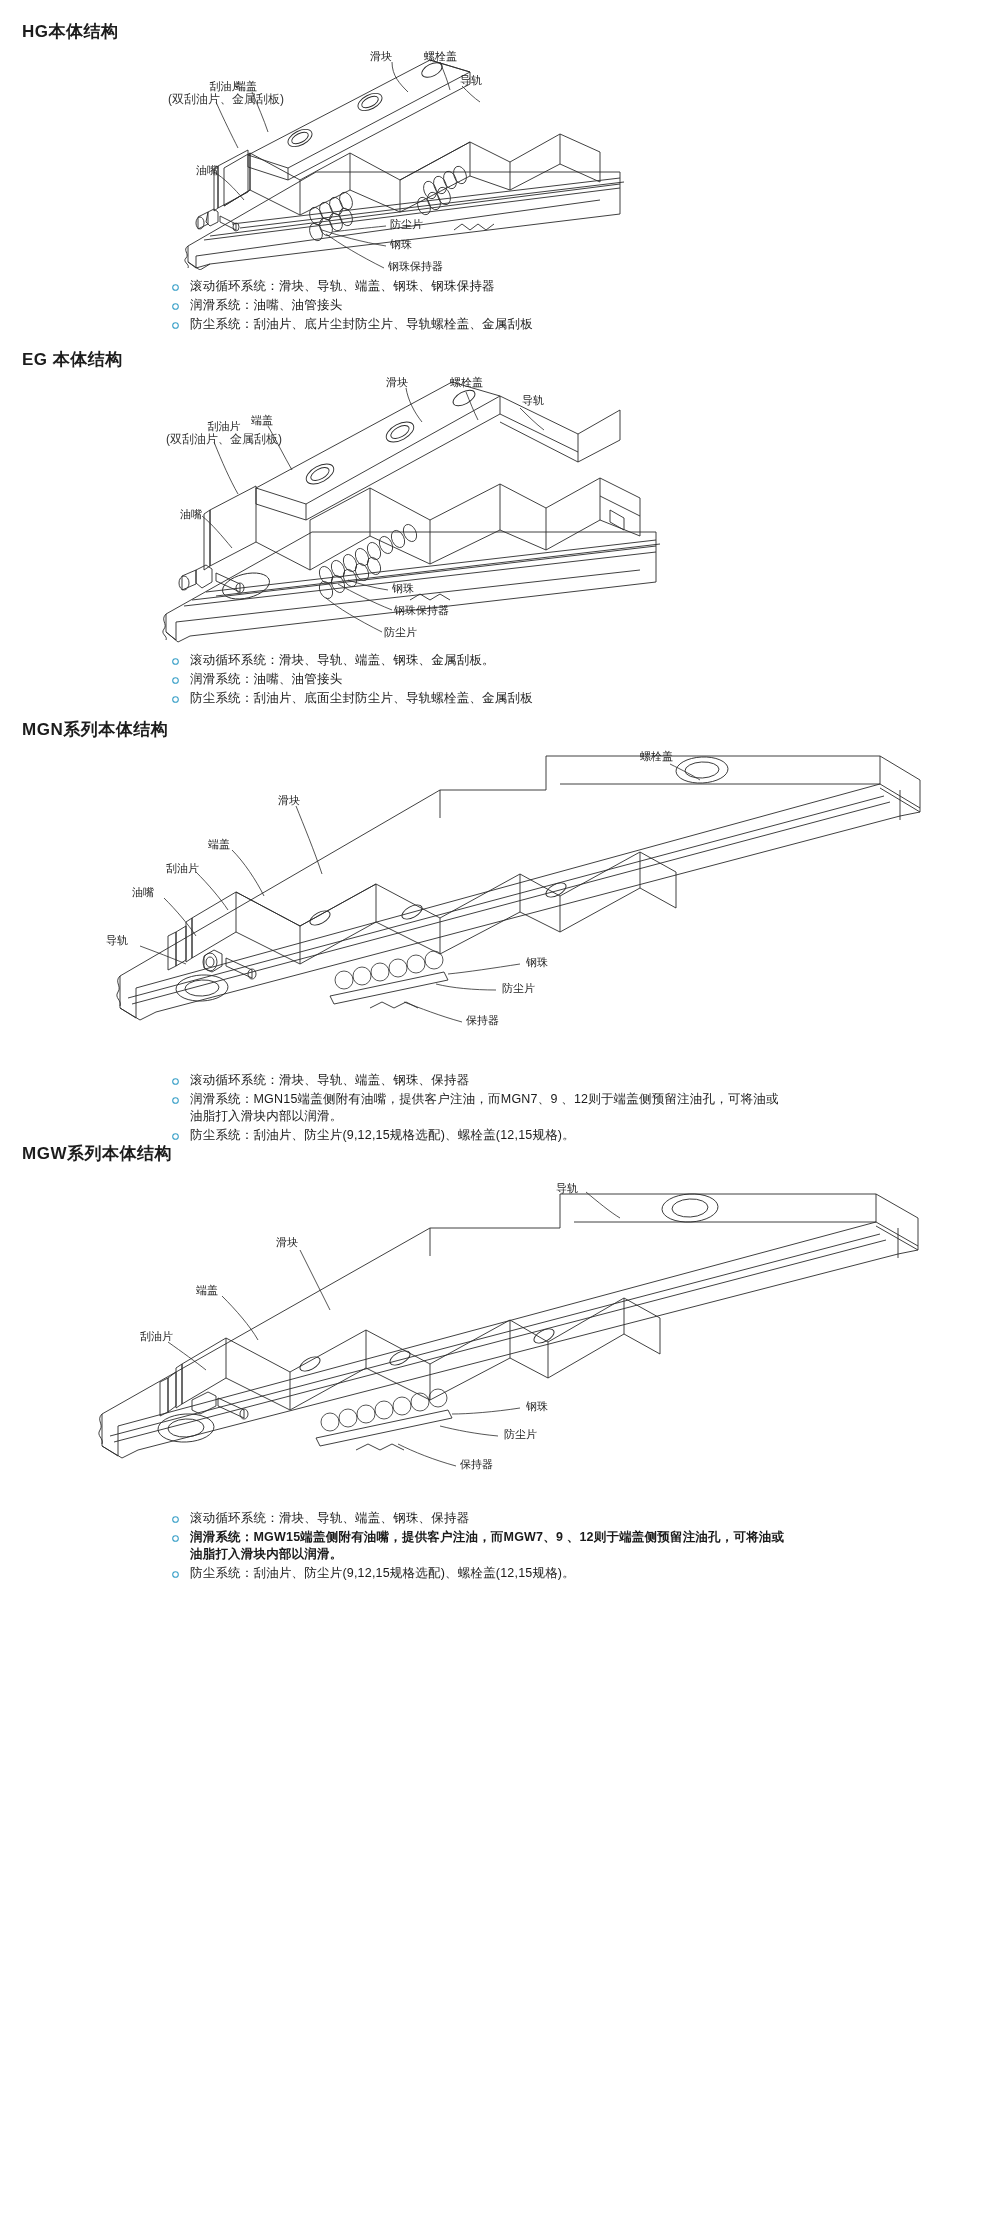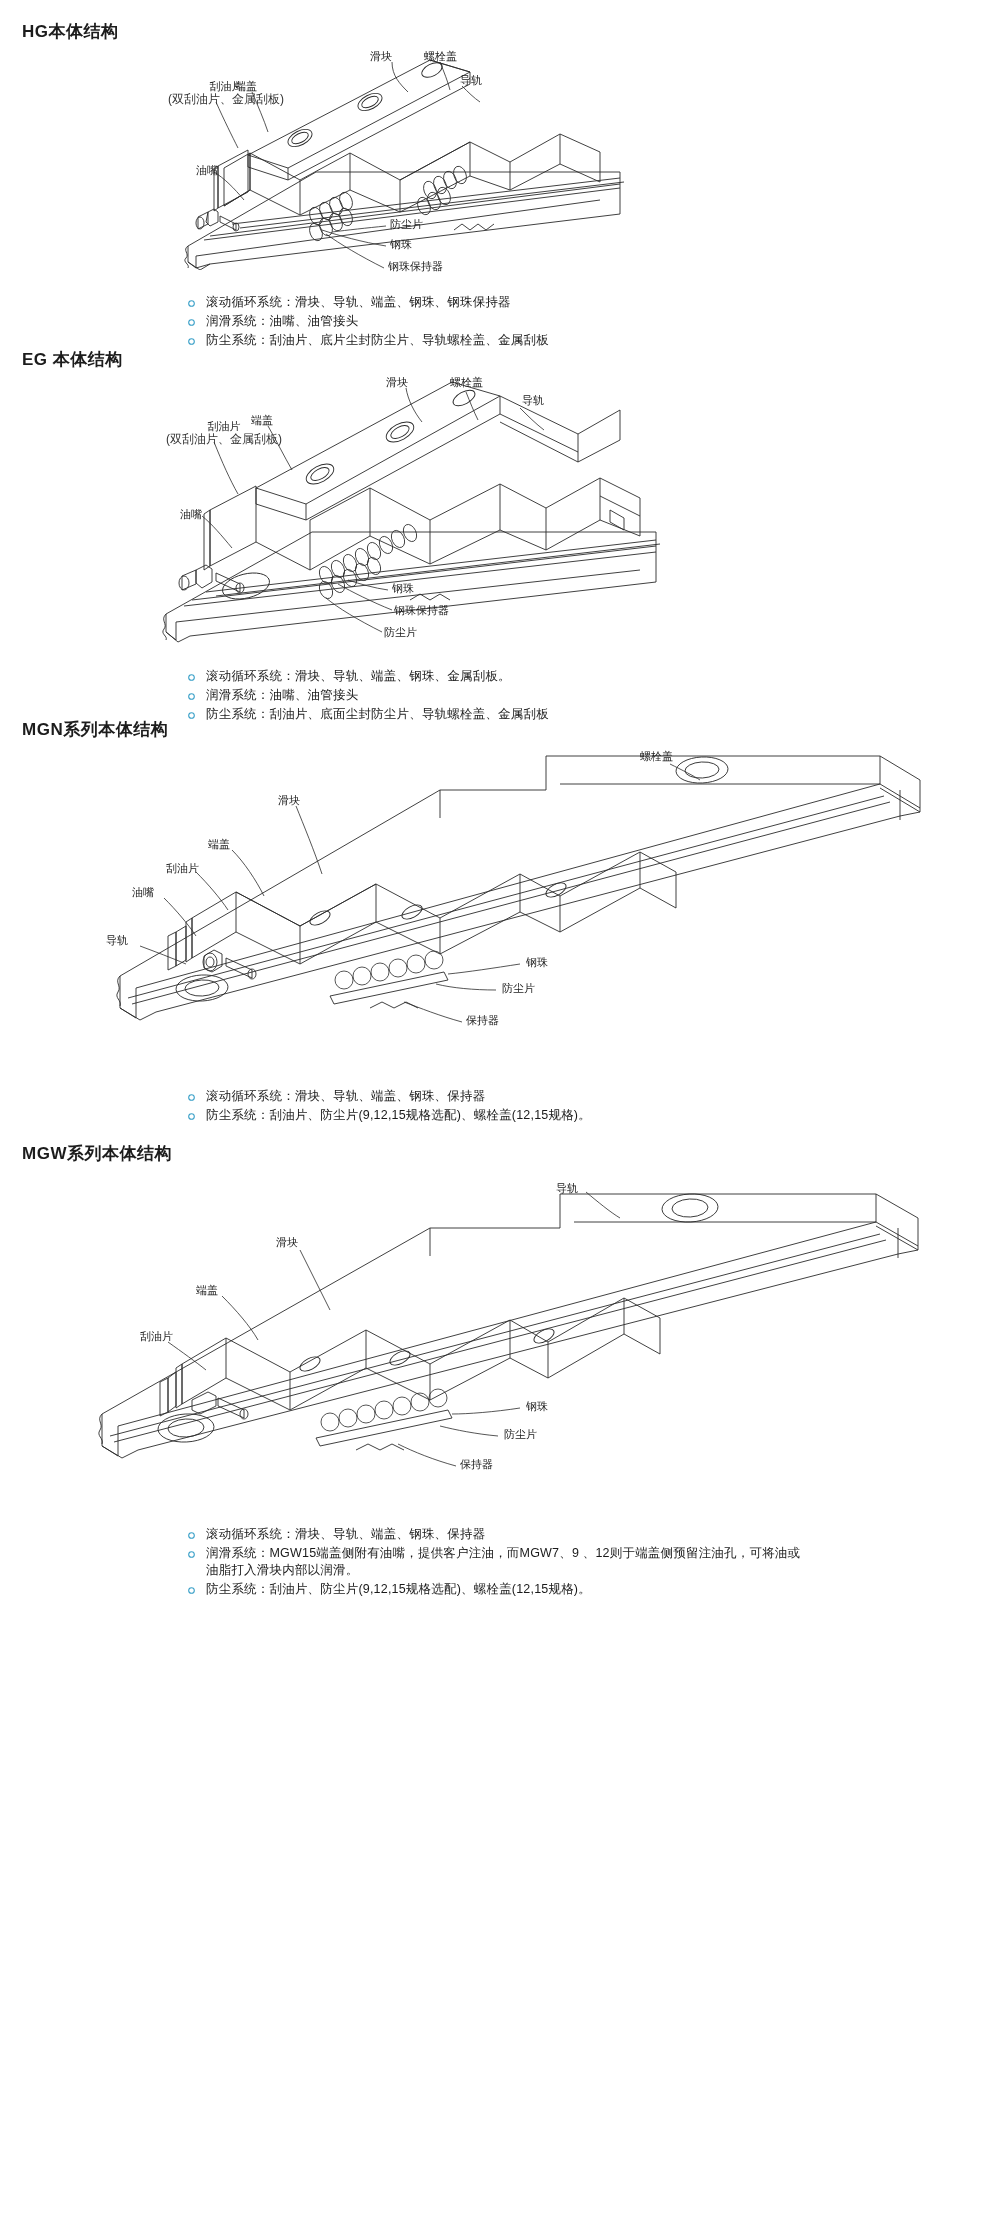--- a/index.html
+++ b/index.html
@@ -33,21 +33,21 @@
   }
   .figure {
     position: relative;
     width: 984px;
   }
   .figure svg {
     display: block;
   }
   .bullets {
     padding-left: 172px;
-    margin: 16px;
+    margin: 0;
   }
   .bullet {
     display: flex;
     align-items: flex-start;
     margin-bottom: 2px;
   }
   .bullet-marker {
     width: 18px;
     flex: 0 0 18px;
     color: #3aa0c8;
@@ -452,20 +452,28 @@
             </svg>
           </span>
         <span class="bullet-text">滚动循环系统：滑块、导轨、端盖、钢珠、保持器</span>
       </div>
       <div class="bullet">
         <span class="bullet-marker">
             <svg width="7" height="7">
               <circle cx="3.5" cy="3.5" r="2.8" fill="none" stroke="#3aa0c8" stroke-width="1.1"></circle>
             </svg>
           </span>
+        <span class="bullet-text" style="max-width:600px;display:inline-block;">润滑系统：MGN15端盖侧附有油嘴，提供客户注油，而MGN7、9 、12则于端盖侧预留注油孔，可将油或油脂打入滑块内部以润滑。</span>
+      </div>
+      <div class="bullet">
+        <span class="bullet-marker">
+            <svg width="7" height="7">
+              <circle cx="3.5" cy="3.5" r="2.8" fill="none" stroke="#3aa0c8" stroke-width="1.1"></circle>
+            </svg>
+          </span>
         <span class="bullet-text">防尘系统：刮油片、防尘片(9,12,15规格选配)、螺栓盖(12,15规格)。</span>
       </div>
     </div>
   </div>
 
   <div class="section" style="position:absolute;left:0;top:1130px;width:984px;height:1089px;">
     <div class="section-title" style="position:absolute;left:0;top:12px;">MGW系列本体结构</div>
 
     <div class="figure" style="position:absolute;left:0;top:40px;width:984px;height:330px;">
       <svg width="984" height="330" viewBox="0 0 984 330">
@@ -550,21 +558,21 @@
             </svg>
           </span>
         <span class="bullet-text">滚动循环系统：滑块、导轨、端盖、钢珠、保持器</span>
       </div>
       <div class="bullet">
         <span class="bullet-marker">
             <svg width="7" height="7">
               <circle cx="3.5" cy="3.5" r="2.8" fill="none" stroke="#3aa0c8" stroke-width="1.1"></circle>
             </svg>
           </span>
-        <span class="bullet-text" style="max-width:600px;display:inline-block;">润滑系统：MGW15端盖侧附有油嘴，提供客户注油，而MGW7、9 、12则于端盖侧预留注油孔，可将油或油脂打入滑块内部以润滑。</span>
+        <span class="bullet-text" style="max-width:600px;display:inline-block;font-weight:bold;">润滑系统：MGW15端盖侧附有油嘴，提供客户注油，而MGW7、9 、12则于端盖侧预留注油孔，可将油或油脂打入滑块内部以润滑。</span>
       </div>
       <div class="bullet">
         <span class="bullet-marker">
             <svg width="7" height="7">
               <circle cx="3.5" cy="3.5" r="2.8" fill="none" stroke="#3aa0c8" stroke-width="1.1"></circle>
             </svg>
           </span>
         <span class="bullet-text">防尘系统：刮油片、防尘片(9,12,15规格选配)、螺栓盖(12,15规格)。</span>
       </div>
     </div>

